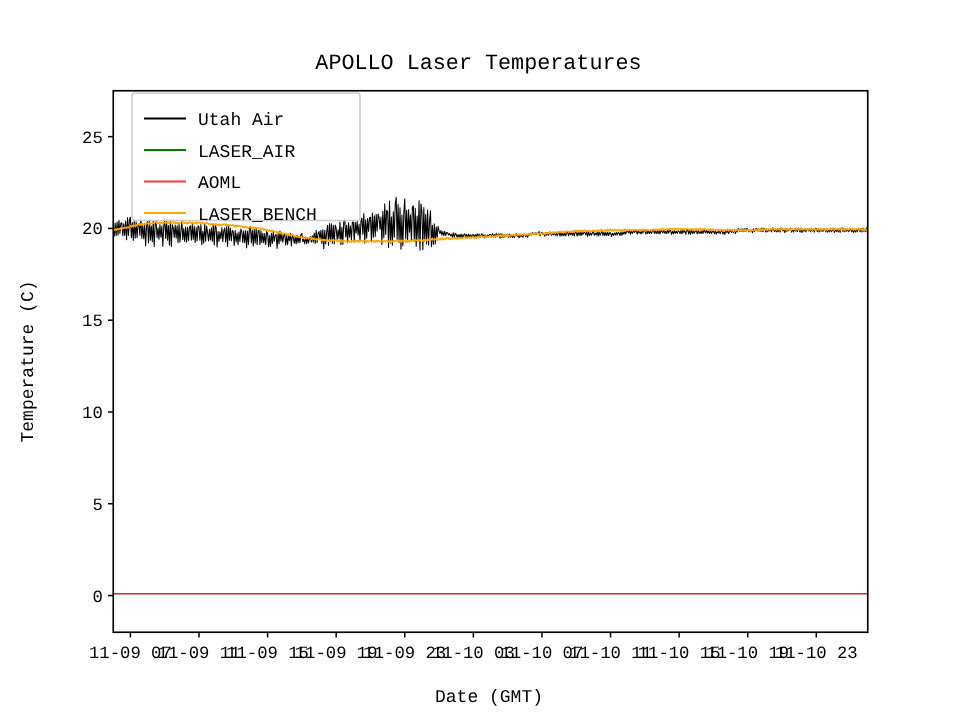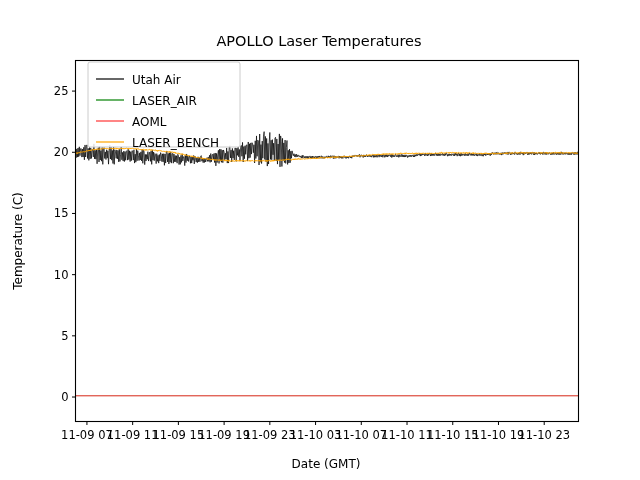--- a/index.html
+++ b/index.html
@@ -2,21 +2,21 @@
 <html><head>
 <meta charset="utf-8">
 <style>
   html,body{margin:0;padding:0;}
   body{
     width:640px;height:480px;
     background:#ffffff;
     font-family:"DejaVu Sans","Liberation Sans",sans-serif;
     overflow:hidden;
   }
-  #figure{position:relative;width:525px;height:480px;}
+  #figure{position:relative;width:525px;height:480px;font-family:Liberation Mono, monospace;}
   #chart-svg{position:absolute;left:0;top:0;}
   .ttl{font-size:14.5px;fill:#000000;}
   .axlbl{font-size:12px;fill:#000000;}
   .tick{font-size:11.5px;fill:#000000;}
   .spine{fill:none;stroke:#000000;stroke-width:1.1;}
   .tickmark{stroke:#000000;stroke-width:1.0;}
   .legendbox{fill:#ffffff;fill-opacity:0.85;stroke:#cccccc;stroke-width:1;}
   .legtxt{font-size:12px;fill:#000000;}
   .serieline{fill:none;stroke-linejoin:round;stroke-linecap:round;}
 </style>

